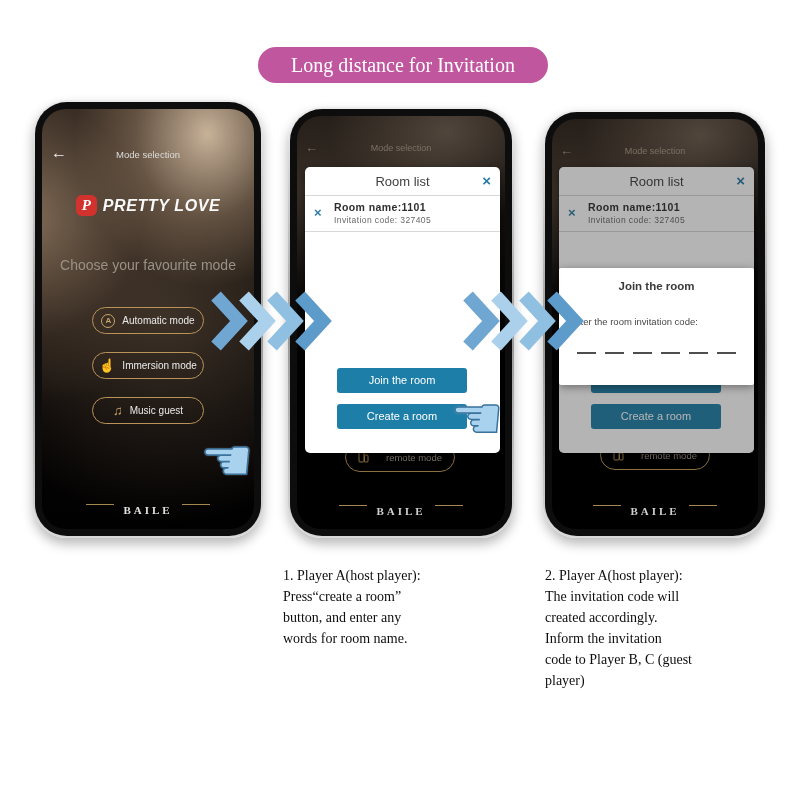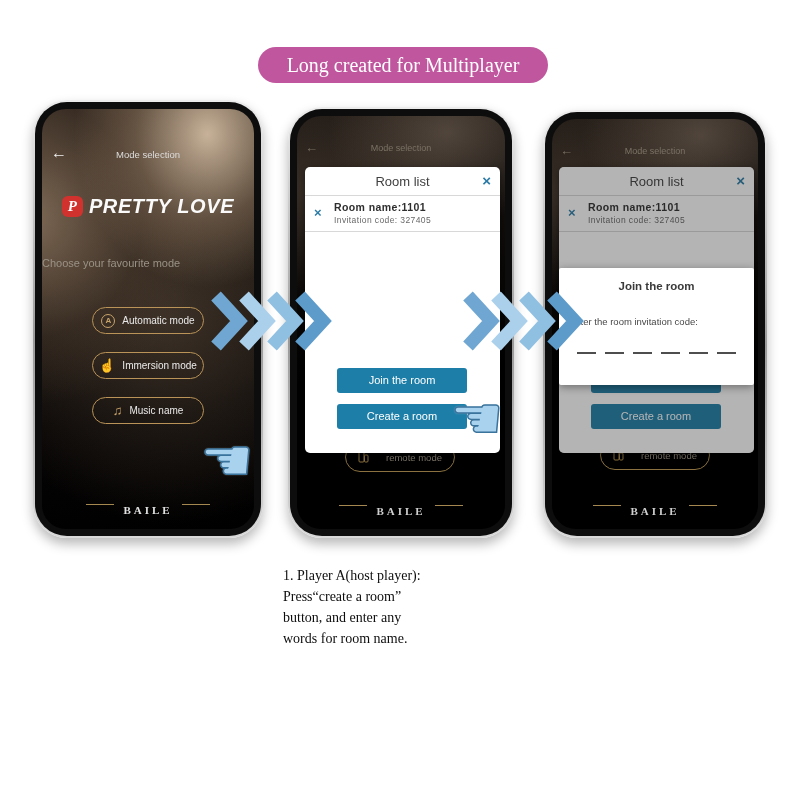--- a/index.html
+++ b/index.html
@@ -30,22 +30,22 @@
       radial-gradient(120% 42% at 8% 18%, rgba(92,77,63,.5) 0%, rgba(0,0,0,0) 62%),
       linear-gradient(175deg, #1d1713 0%, #0a0807 40%, #000 65%);
   }
 
   
   .nav-back { position:absolute; left:9px; top:36px; color:#f0f0f0; font-size:16px; line-height:16px; }
   .nav-title { position:absolute; left:0; right:0; top:40px; text-align:center; color:#ddd; font-size:9.5px; }
   .logo-row { position:absolute; left:0; right:0; top:86px; display:flex; justify-content:center; align-items:center; gap:6px; }
   .logo-p { width:21px; height:21px; border-radius:6px; background:#d2322d; color:#fff; text-align:center;
             line-height:20px; font-family:"Liberation Serif", serif; font-style:italic; font-weight:bold; font-size:15px; }
-  .logo-brand { color:#fafafa; font-size:20px; font-weight:bold; font-style:italic; letter-spacing:.6px; }
-  .choose-prompt { position:absolute; left:0; right:0; top:148px; text-align:left; color:#9a9286; font-size:11px; }
+  .logo-brand { color:#fafafa; font-size:16px; font-weight:bold; font-style:italic; letter-spacing:.6px; }
+  .choose-prompt { position:absolute; left:0; right:0; top:148px; text-align:center; color:#9a9286; font-size:14px; }
   .mode-btn { position:absolute; left:50px; width:112px; height:27px; border:1px solid #b99357; border-radius:14px;
               display:flex; align-items:center; justify-content:center; gap:7px; color:#eaeaea; font-size:10px; }
   .mode-ico { color:#c9a46a; font-size:13px; line-height:13px; display:flex; align-items:center; }
   .circ-a { width:14px; height:14px; border:1px solid #c9a46a; border-radius:50%; color:#c9a46a;
             font-size:8px; line-height:12px; text-align:center; font-weight:bold; }
   .footer-brand { position:absolute; left:0; right:0; display:flex; justify-content:center; gap:9px; }
   .footer-brand .dash { width:28px; height:1px; background:#a5884f; }
   .footer-brand .txt { color:#e2e2e2; font-family:"Liberation Serif", serif; font-size:11px; font-weight:bold; letter-spacing:3px; }
 
   
@@ -78,21 +78,21 @@
 
   
   .step-text { position:absolute; font-family:"Liberation Serif", serif; font-size:14px; line-height:1.5;
                color:#0d0d0d; white-space:pre-line; }
 </style>
 </head>
 <body>
 
 <div class="canvas">
 
-  <div class="banner">Long created for Multiplayer</div>
+  <div class="banner">Long distance for Invitation</div>
 
   <div class="phone" style="left:33px; top:100px; width:230px; height:438px;">
     <div class="phone-inner">
       <div class="screen screen-bg-bright">
         <div class="nav-back">←</div>
         <div class="nav-title">Mode selection</div>
         <div class="logo-row">
           <div class="logo-p">P</div>
           <div class="logo-brand">PRETTY LOVE</div>
         </div>
@@ -103,21 +103,21 @@
               <span class="circ-a">A</span>
             </span>
           <span>Automatic mode</span>
         </div>
         <div class="mode-btn" style="top:243px;">
           <span class="mode-ico">☝</span>
           <span>Immersion mode</span>
         </div>
         <div class="mode-btn" style="top:288px;">
           <span class="mode-ico">♫</span>
-          <span>Music name</span>
+          <span>Music guest</span>
         </div>
 
         <div class="footer-brand" style="top:395px;">
           <span class="dash"></span>
           <span class="txt">BAILE</span>
           <span class="dash"></span>
         </div>
       </div>
     </div>
   </div>
@@ -224,14 +224,20 @@
     <polyline points="90,5 113,30 90,55" fill="none" stroke="#5d9bcb" stroke-width="13"></polyline>
   </svg>
 
   <div class="cursor-hand" style="left:200px; top:430px;">☚</div>
   <div class="cursor-hand" style="left:450px; top:388px;">☚</div>
 
   <div class="step-text" style="left:283px; top:565px; width:250px;">1. Player A(host player):
 Press“create a room”
 button, and enter any
 words for room name.</div>
+  <div class="step-text" style="left:545px; top:565px; width:256px;">2. Player A(host player):
+The invitation code will
+created accordingly.
+Inform the invitation
+code to Player B, C (guest
+player)</div>
 
 </div>
 
 </body></html>

